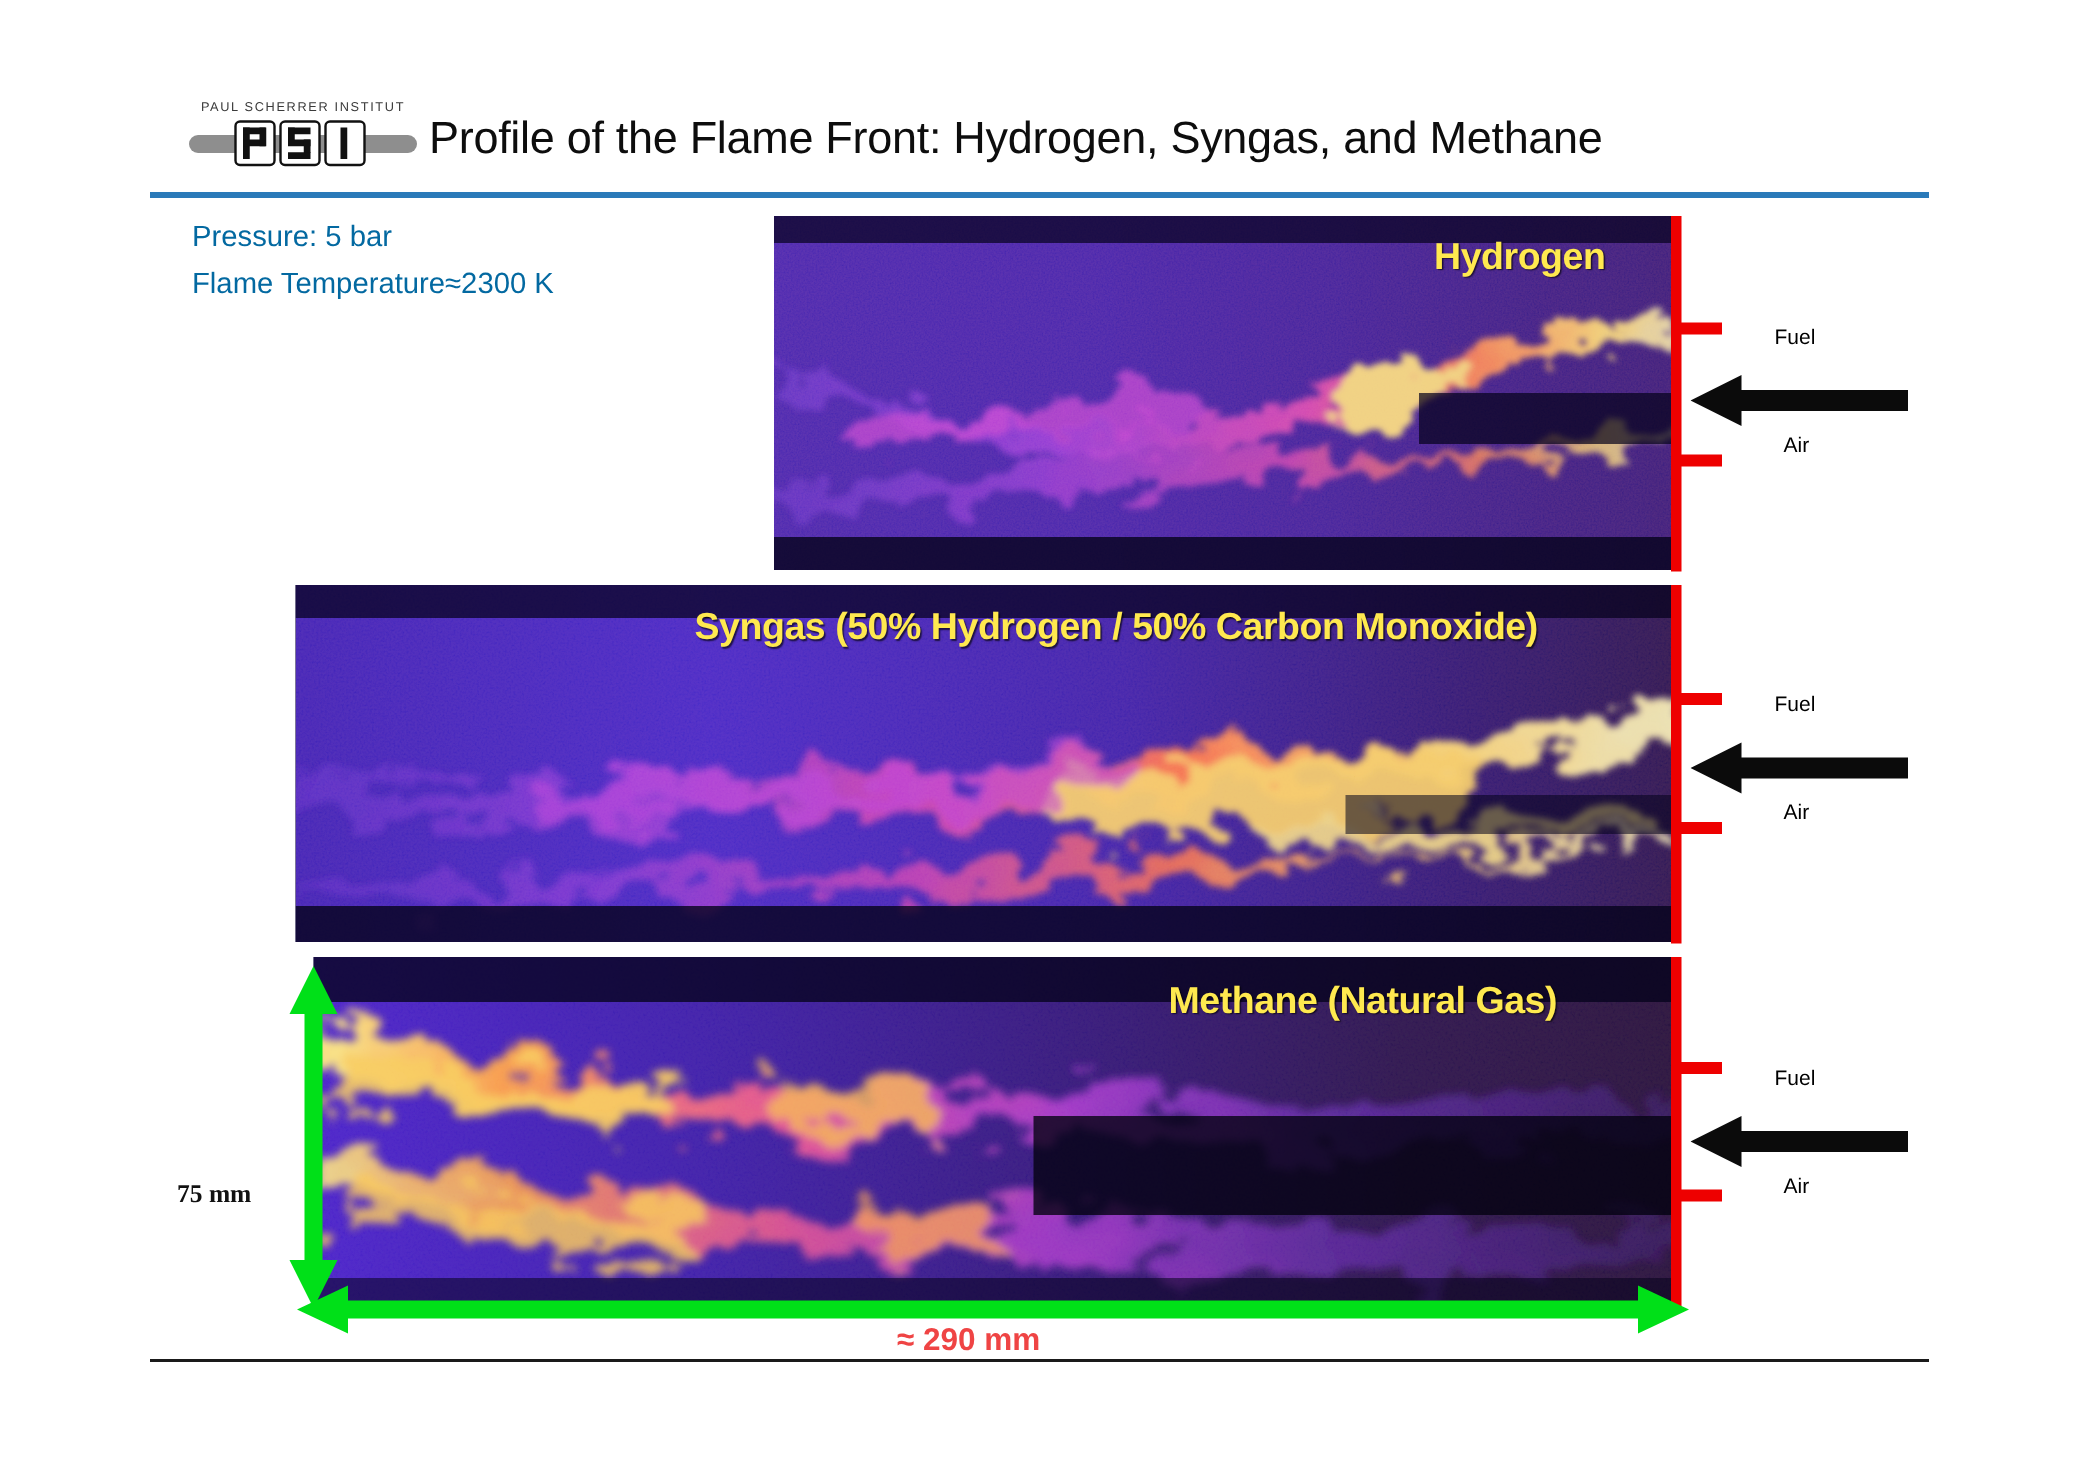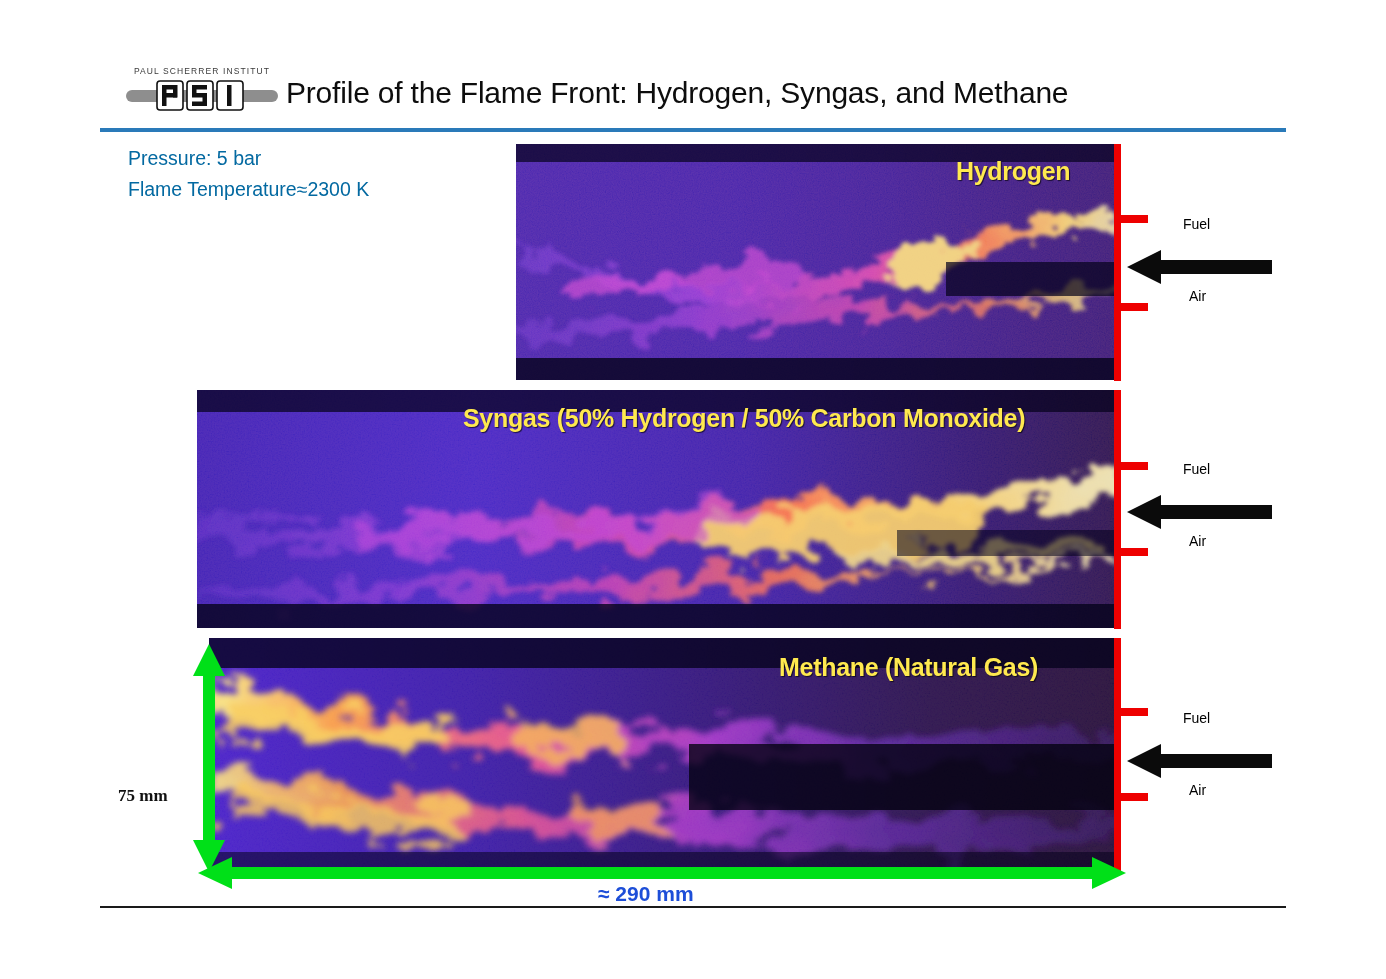--- a/index.html
+++ b/index.html
@@ -142,21 +142,21 @@
     font-weight: bold;
     color: #111111;
     white-space: nowrap;
     font-family: Liberation Serif, serif;
   }
   #dim-horizontal-label {
     position: absolute;
     left: 598px; top: 882px;
     font-size: 21px;
     font-weight: bold;
-    color: #1d4ed8;
+    color: #ef4444;
     white-space: nowrap;
   }
 
   #footer-rule {
     position: absolute;
     left: 100px; top: 906px;
     width: 1186px; height: 2px;
     background: #1a1a1a;
   }
 </style>

